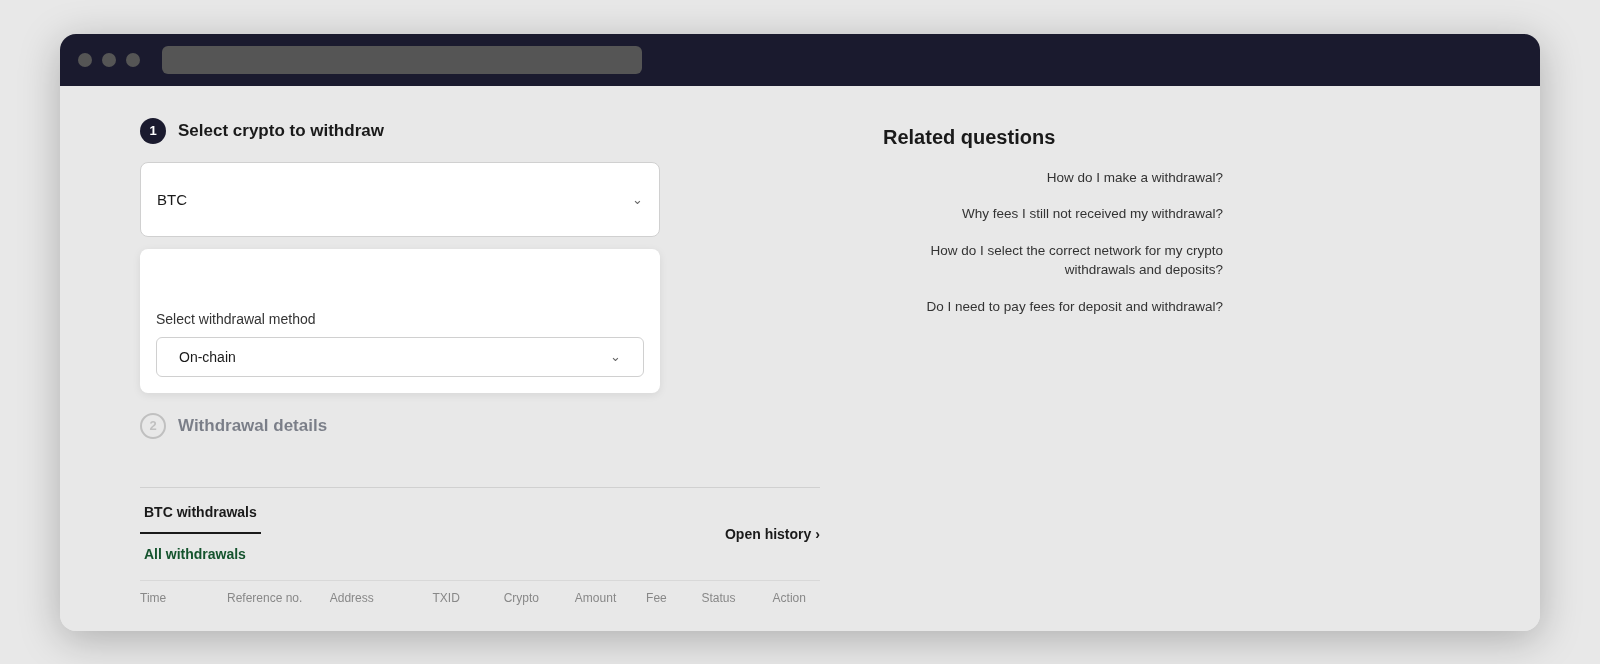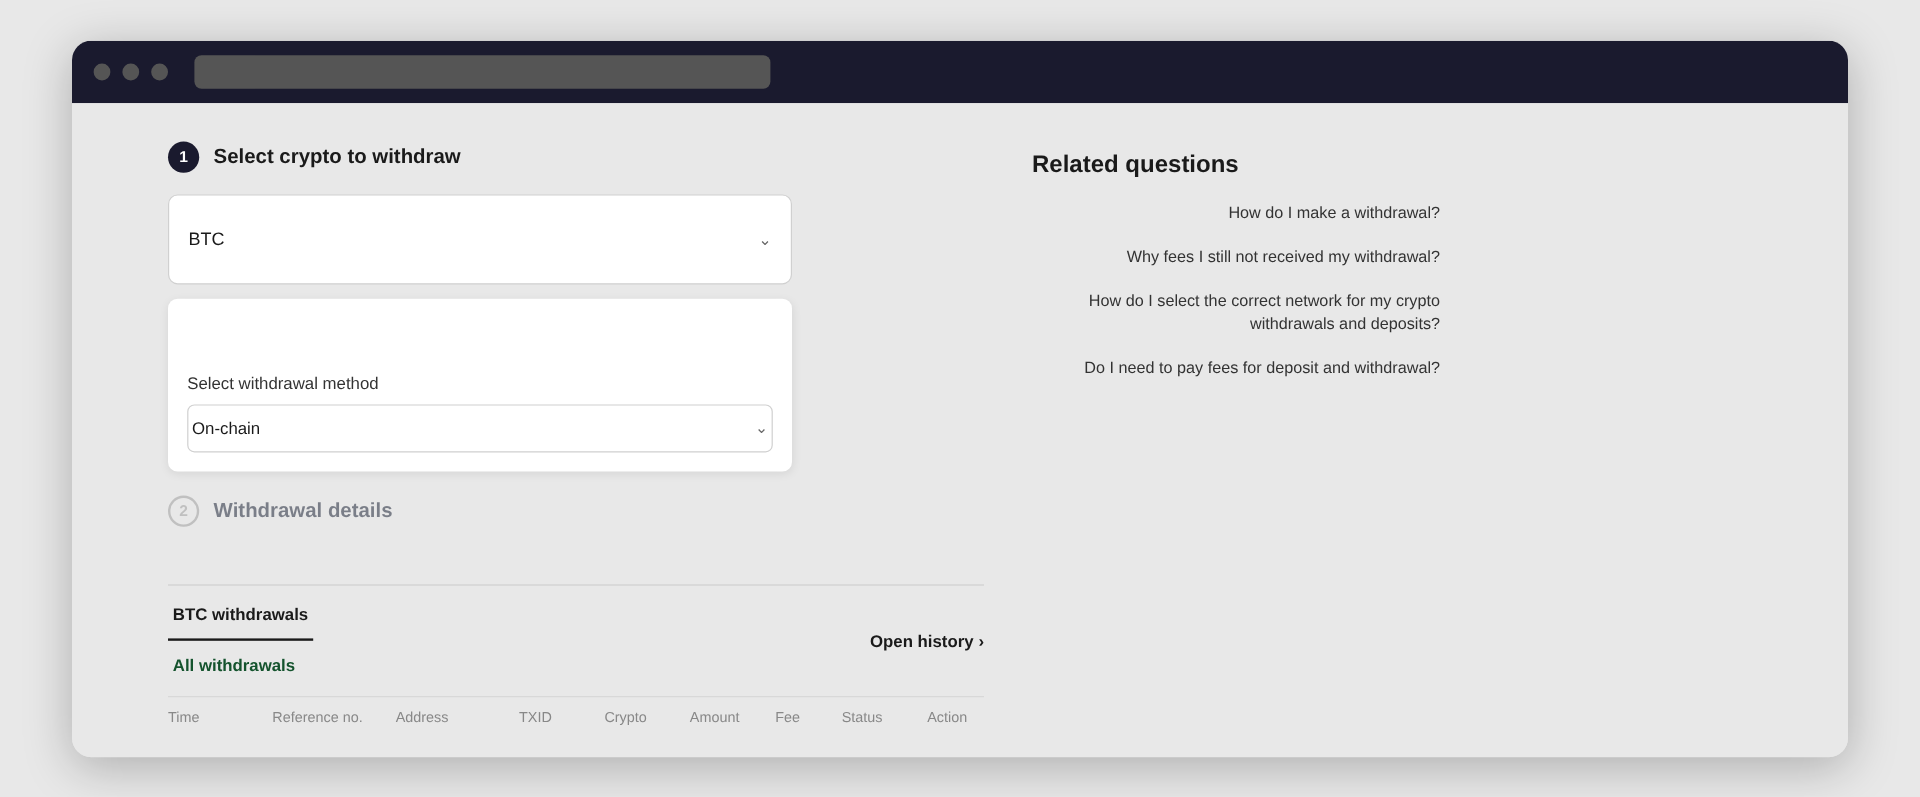--- a/index.html
+++ b/index.html
@@ -133,21 +133,21 @@
       margin-bottom: 10px;
       font-weight: 400;
       margin-top: 46px;
     }
 
     .method-select {
       width: 100%;
       background: white;
       border: 1px solid #d0d0d0;
       border-radius: 6px;
-      padding: 11px 3px;
+      padding: 11px 22px;
       display: flex;
       align-items: center;
       justify-content: space-between;
       cursor: pointer;
       font-size: 14px;
       color: #1a1a1a;
     }
 
     
     .next-btn {
@@ -253,20 +253,21 @@
       font-size: 12px;
       color: #888;
       font-weight: 400;
     }
 
     
     .right-panel {
       width: 340px;
       padding-top: 8px;
       flex-shrink: 0;
+      margin-left: 23px;
     }
 
     .related-title {
       font-size: 20px;
       font-weight: 700;
       color: #1a1a1a;
       margin-bottom: 20px;
     }
 
     .related-question {

